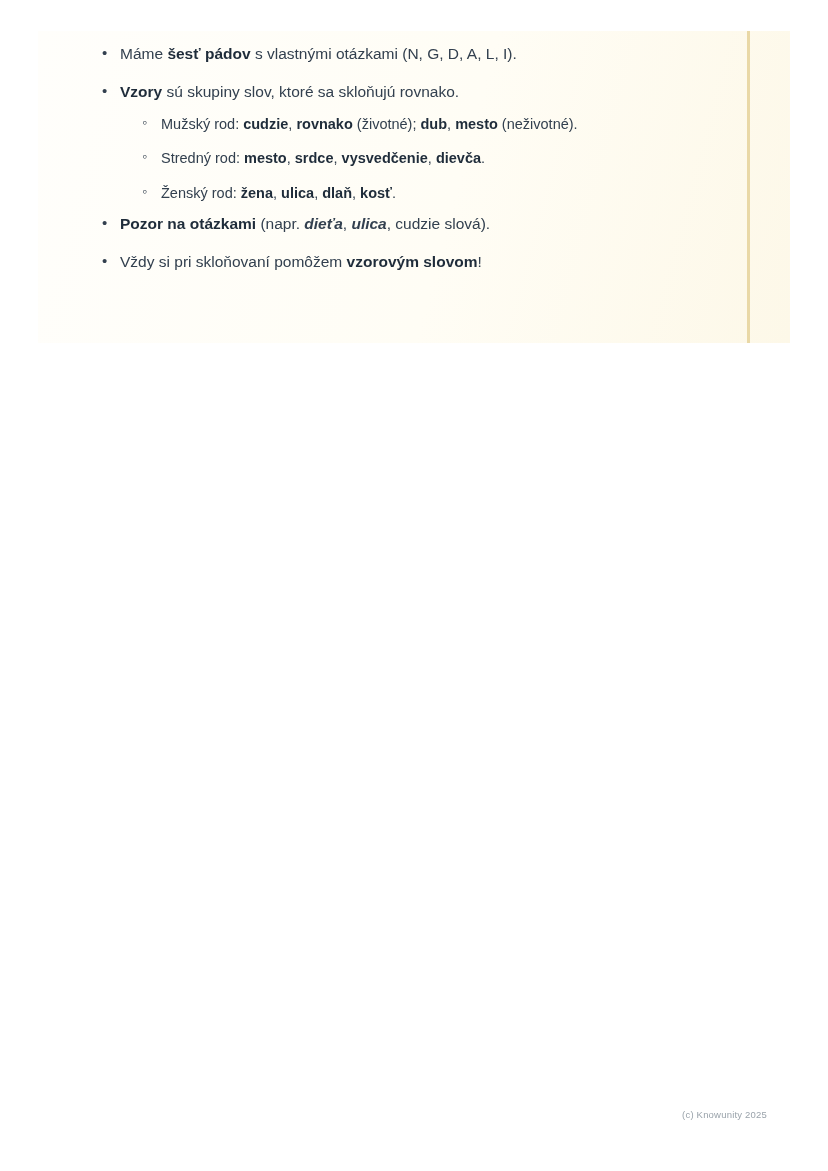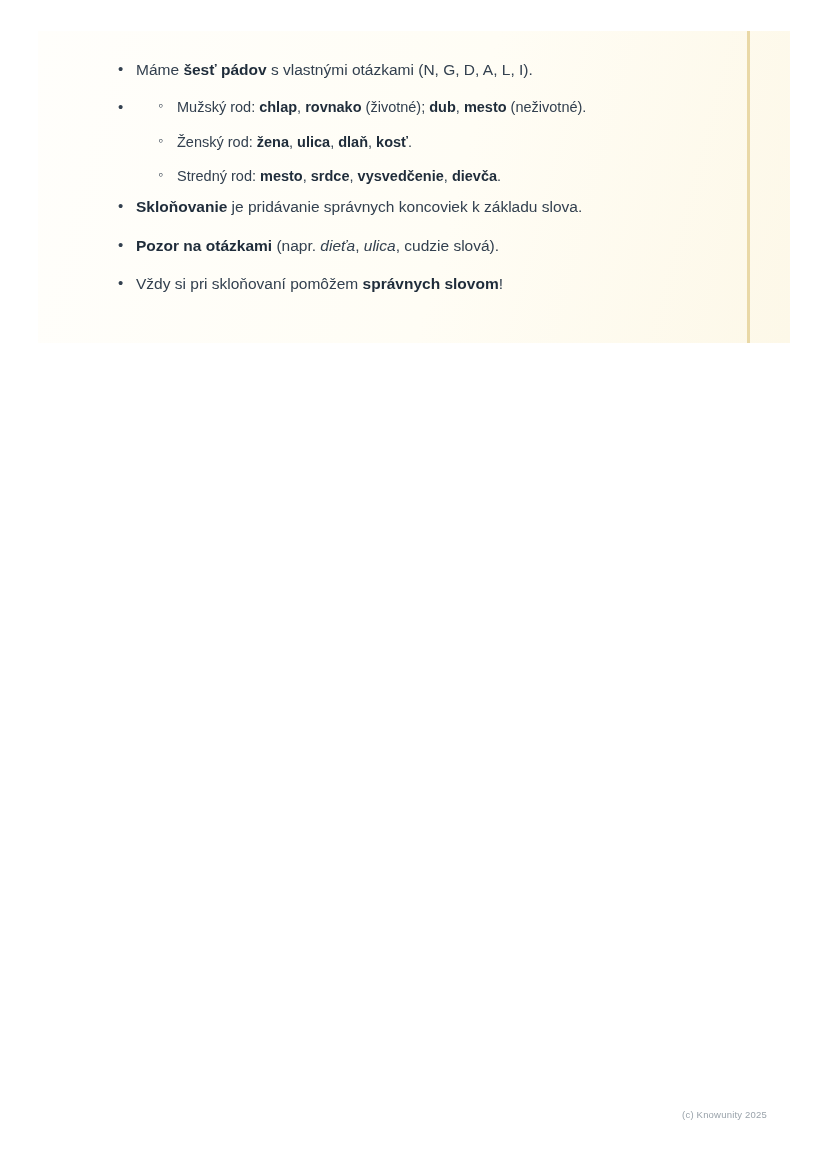--- a/index.html
+++ b/index.html
@@ -35,21 +35,21 @@
     background: #e9d8a6;
   }
   .card-inner {
     position: absolute;
     left: 42px;
     top: 12px;
     right: 60px;
   }
 
   ul.level1 {
-    margin: 16px;
+    margin: 0;
     padding: 0 0 0 22px;
     list-style: none;
   }
   ul.level1 > li {
     position: relative;
     padding-left: 18px;
     margin: 0 0 16px 0;
     font-size: 15.5px;
     line-height: 1.45;
     color: #33404f;
@@ -81,21 +81,21 @@
   ul.level2 > li:before {
     content: "◦";
     position: absolute;
     left: 0;
     top: -1px;
     font-size: 14px;
     color: #33404f;
   }
 
   b, strong { font-weight: bold; color: #1f2c3a; }
-  i, em { font-style: italic; }
+  i, em { font-style: italic; font-weight: bold; }
 
   .footer-credit {
     position: absolute;
     right: 61px;
     bottom: 51px;
     font-size: 9.5px;
     color: #9aa3ab;
     letter-spacing: 0.2px;
   }
 </style>
@@ -105,42 +105,40 @@
 <div class="summary-card">
   <div class="card-accent"></div>
   <div class="card-inner">
     <ul class="level1">
 
       <li>
         <span>Máme <b>šesť pádov</b> s vlastnými otázkami (N, G, D, A, L, I).</span>
       </li>
 
       <li class="tight">
+        <span><b>Vzory</b> sú skupiny slov, ktoré sa skloňujú rovnako.</span>
         <ul class="level2">
           <li>
-            <span>Mužský rod: <b>chlap</b>, <b>rovnako</b> (životné); <b>dub</b>, <b>mesto</b> (neživotné).</span>
+            <span>Mužský rod: <b>cudzie</b>, <b>rovnako</b> (životné); <b>dub</b>, <b>mesto</b> (neživotné).</span>
+          </li>
+          <li>
+            <span>Stredný rod: <b>mesto</b>, <b>srdce</b>, <b>vysvedčenie</b>, <b>dievča</b>.</span>
           </li>
           <li>
             <span>Ženský rod: <b>žena</b>, <b>ulica</b>, <b>dlaň</b>, <b>kosť</b>.</span>
           </li>
-          <li>
-            <span>Stredný rod: <b>mesto</b>, <b>srdce</b>, <b>vysvedčenie</b>, <b>dievča</b>.</span>
-          </li>
         </ul>
       </li>
 
-      <li>
-        <span><b>Skloňovanie</b> je pridávanie správnych koncoviek k základu slova.</span>
-      </li>
 
       <li>
         <span><b>Pozor na otázkami</b> (napr. <i>dieťa</i>, <i>ulica</i>, cudzie slová).</span>
       </li>
 
       <li>
-        <span>Vždy si pri skloňovaní pomôžem <b>správnych slovom</b>!</span>
+        <span>Vždy si pri skloňovaní pomôžem <b>vzorovým slovom</b>!</span>
       </li>
 
     </ul>
   </div>
 </div>
 
 <div class="footer-credit">(c) Knowunity 2025</div>
 
 </body></html>

